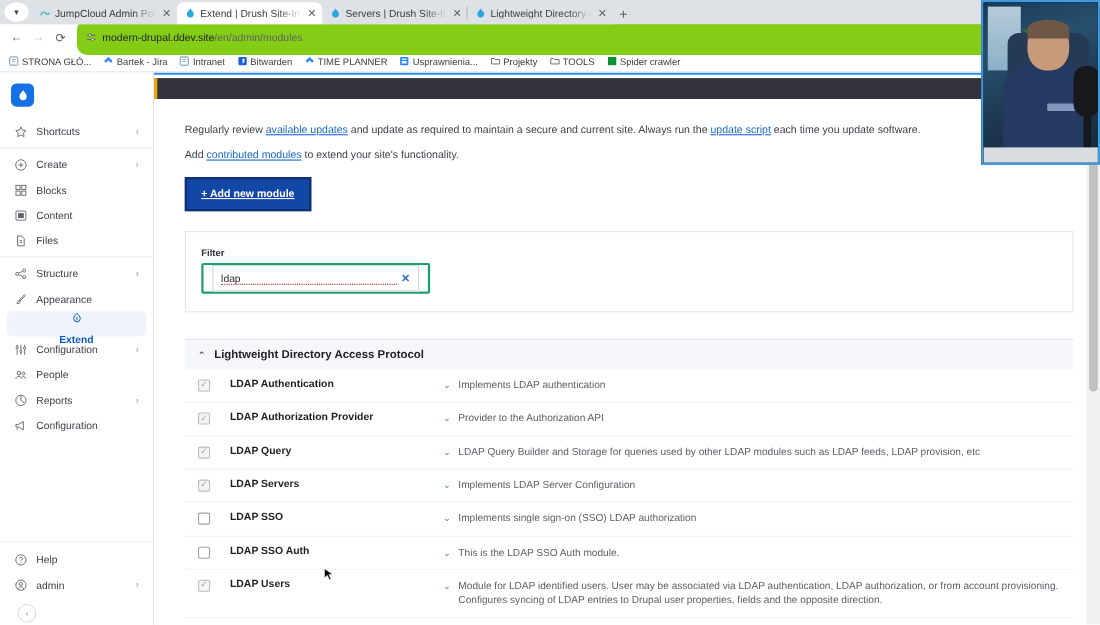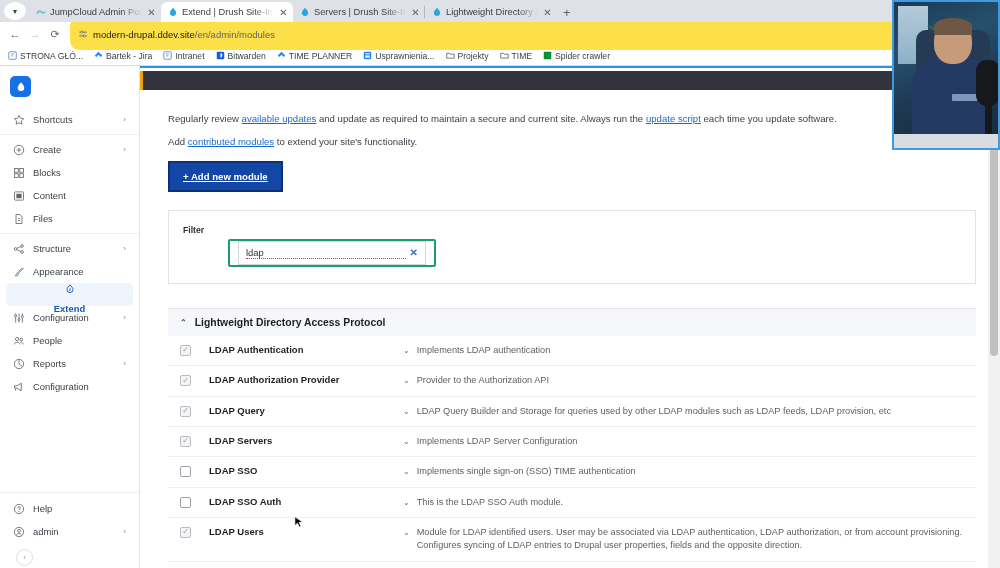--- a/index.html
+++ b/index.html
@@ -48,21 +48,21 @@
   .new-tab { font-size: 13px; color: #5f6368; padding: 0 6px 2px 6px; }
 
   .toolbar {
     height: 24px; background: #ffffff;
     display: flex; align-items: center; gap: 2px; padding: 0 6px;
   }
   .nav-btn { width: 18px; height: 18px; display:flex; align-items:center; justify-content:center;
              color: #5f6368; font-size: 11px; }
   .nav-btn.disabled { color: #bdc1c6; }
   .omnibox {
-    flex: 1 1 auto; height: 18px; background: #fde047; border-radius: 9px;
+    flex: 1 1 auto; height: 18px; background: #84cc16; border-radius: 9px;
     display: flex; align-items: center; gap: 5px; padding: 16px 8px; margin: 0 4px;
     font-size: 9.5px; color: #202124;
   }
   .omni-url .path { color: #5f6368; }
   .tb-icon { width: 16px; height: 16px; display:flex; align-items:center; justify-content:center; font-size: 10px; color:#5f6368; }
 
   .bookmarks {
     height: 20px; background: #ffffff; display: flex; align-items: center;
     gap: 11px; padding: 0 8px; font-size: 8.6px; color: #3c4043;
     border-bottom: 1px solid #dadce0;
@@ -122,21 +122,20 @@
 
   .filter-card {
     margin: 18px 24px 0 0; background: #fff; border: 1px solid #e3e5e9;
     padding: 14px 16px 16px 14px;
   }
   .filter-label { font-size: 8.6px; font-weight: bold; color: #2b2e34; margin-bottom: 4px; }
   .filter-box {
     width: 208px; height: 28px; border: 2px solid #1a9e6f; border-radius: 2px;
     background: #fff; display: flex; align-items: center; padding: 0 8px;
     position: relative;
-    margin-left: 45px;
   }
   .filter-inner {
     flex: 1 1 auto; height: 24px; border: 1px solid #d4d6da; background: #fff;
     display: flex; align-items: center; padding: 0 7px; font-size: 9.4px; color: #2b2e34;
   }
   .filter-value { flex: 1 1 auto; border-bottom: 1px dotted #cc3b3b; }
   .filter-clear { font-size: 10px; color: #2f6fd0; font-weight: bold; padding-left: 4px; }
 
   .group-header {
     margin: 24px 24px 0 0; background: #f5f7fa; border-top: 1px solid #e3e5e9;
@@ -320,21 +319,21 @@
     <div class="bm">
       <svg class="bm-ico" viewBox="0 0 12 12">
           <path d="M1 3h3.5l1 1.2H11v5.3H1z" fill="none" stroke="#5f6368" stroke-width="1.1"></path>
         </svg>
       <span>Projekty</span>
     </div>
     <div class="bm">
       <svg class="bm-ico" viewBox="0 0 12 12">
           <path d="M1 3h3.5l1 1.2H11v5.3H1z" fill="none" stroke="#5f6368" stroke-width="1.1"></path>
         </svg>
-      <span>TIME</span>
+      <span>TOOLS</span>
     </div>
     <div class="bm">
       <svg class="bm-ico" viewBox="0 0 12 12">
           <rect x="1" y="1" width="10" height="10" fill="#0a8f2e"></rect>
           <rect x="3.2" y="3.2" width="5.6" height="5.6" fill="#093"></rect>
         </svg>
       <span>Spider crawler</span>
     </div>
   </div>
 
@@ -544,21 +543,21 @@
               <span class="mod-caret">⌄</span>
               <span>Implements LDAP Server Configuration</span>
             </span>
         </div>
 
         <div class="mod-row">
           <span class="mod-check unchecked"></span>
           <span class="mod-name">LDAP SSO</span>
           <span class="mod-desc">
               <span class="mod-caret">⌄</span>
-              <span>Implements single sign-on (SSO) TIME authentication</span>
+              <span>Implements single sign-on (SSO) LDAP authorization</span>
             </span>
         </div>
 
         <div class="mod-row">
           <span class="mod-check unchecked"></span>
           <span class="mod-name">LDAP SSO Auth</span>
           <span class="mod-desc">
               <span class="mod-caret">⌄</span>
               <span>This is the LDAP SSO Auth module.</span>
             </span>

